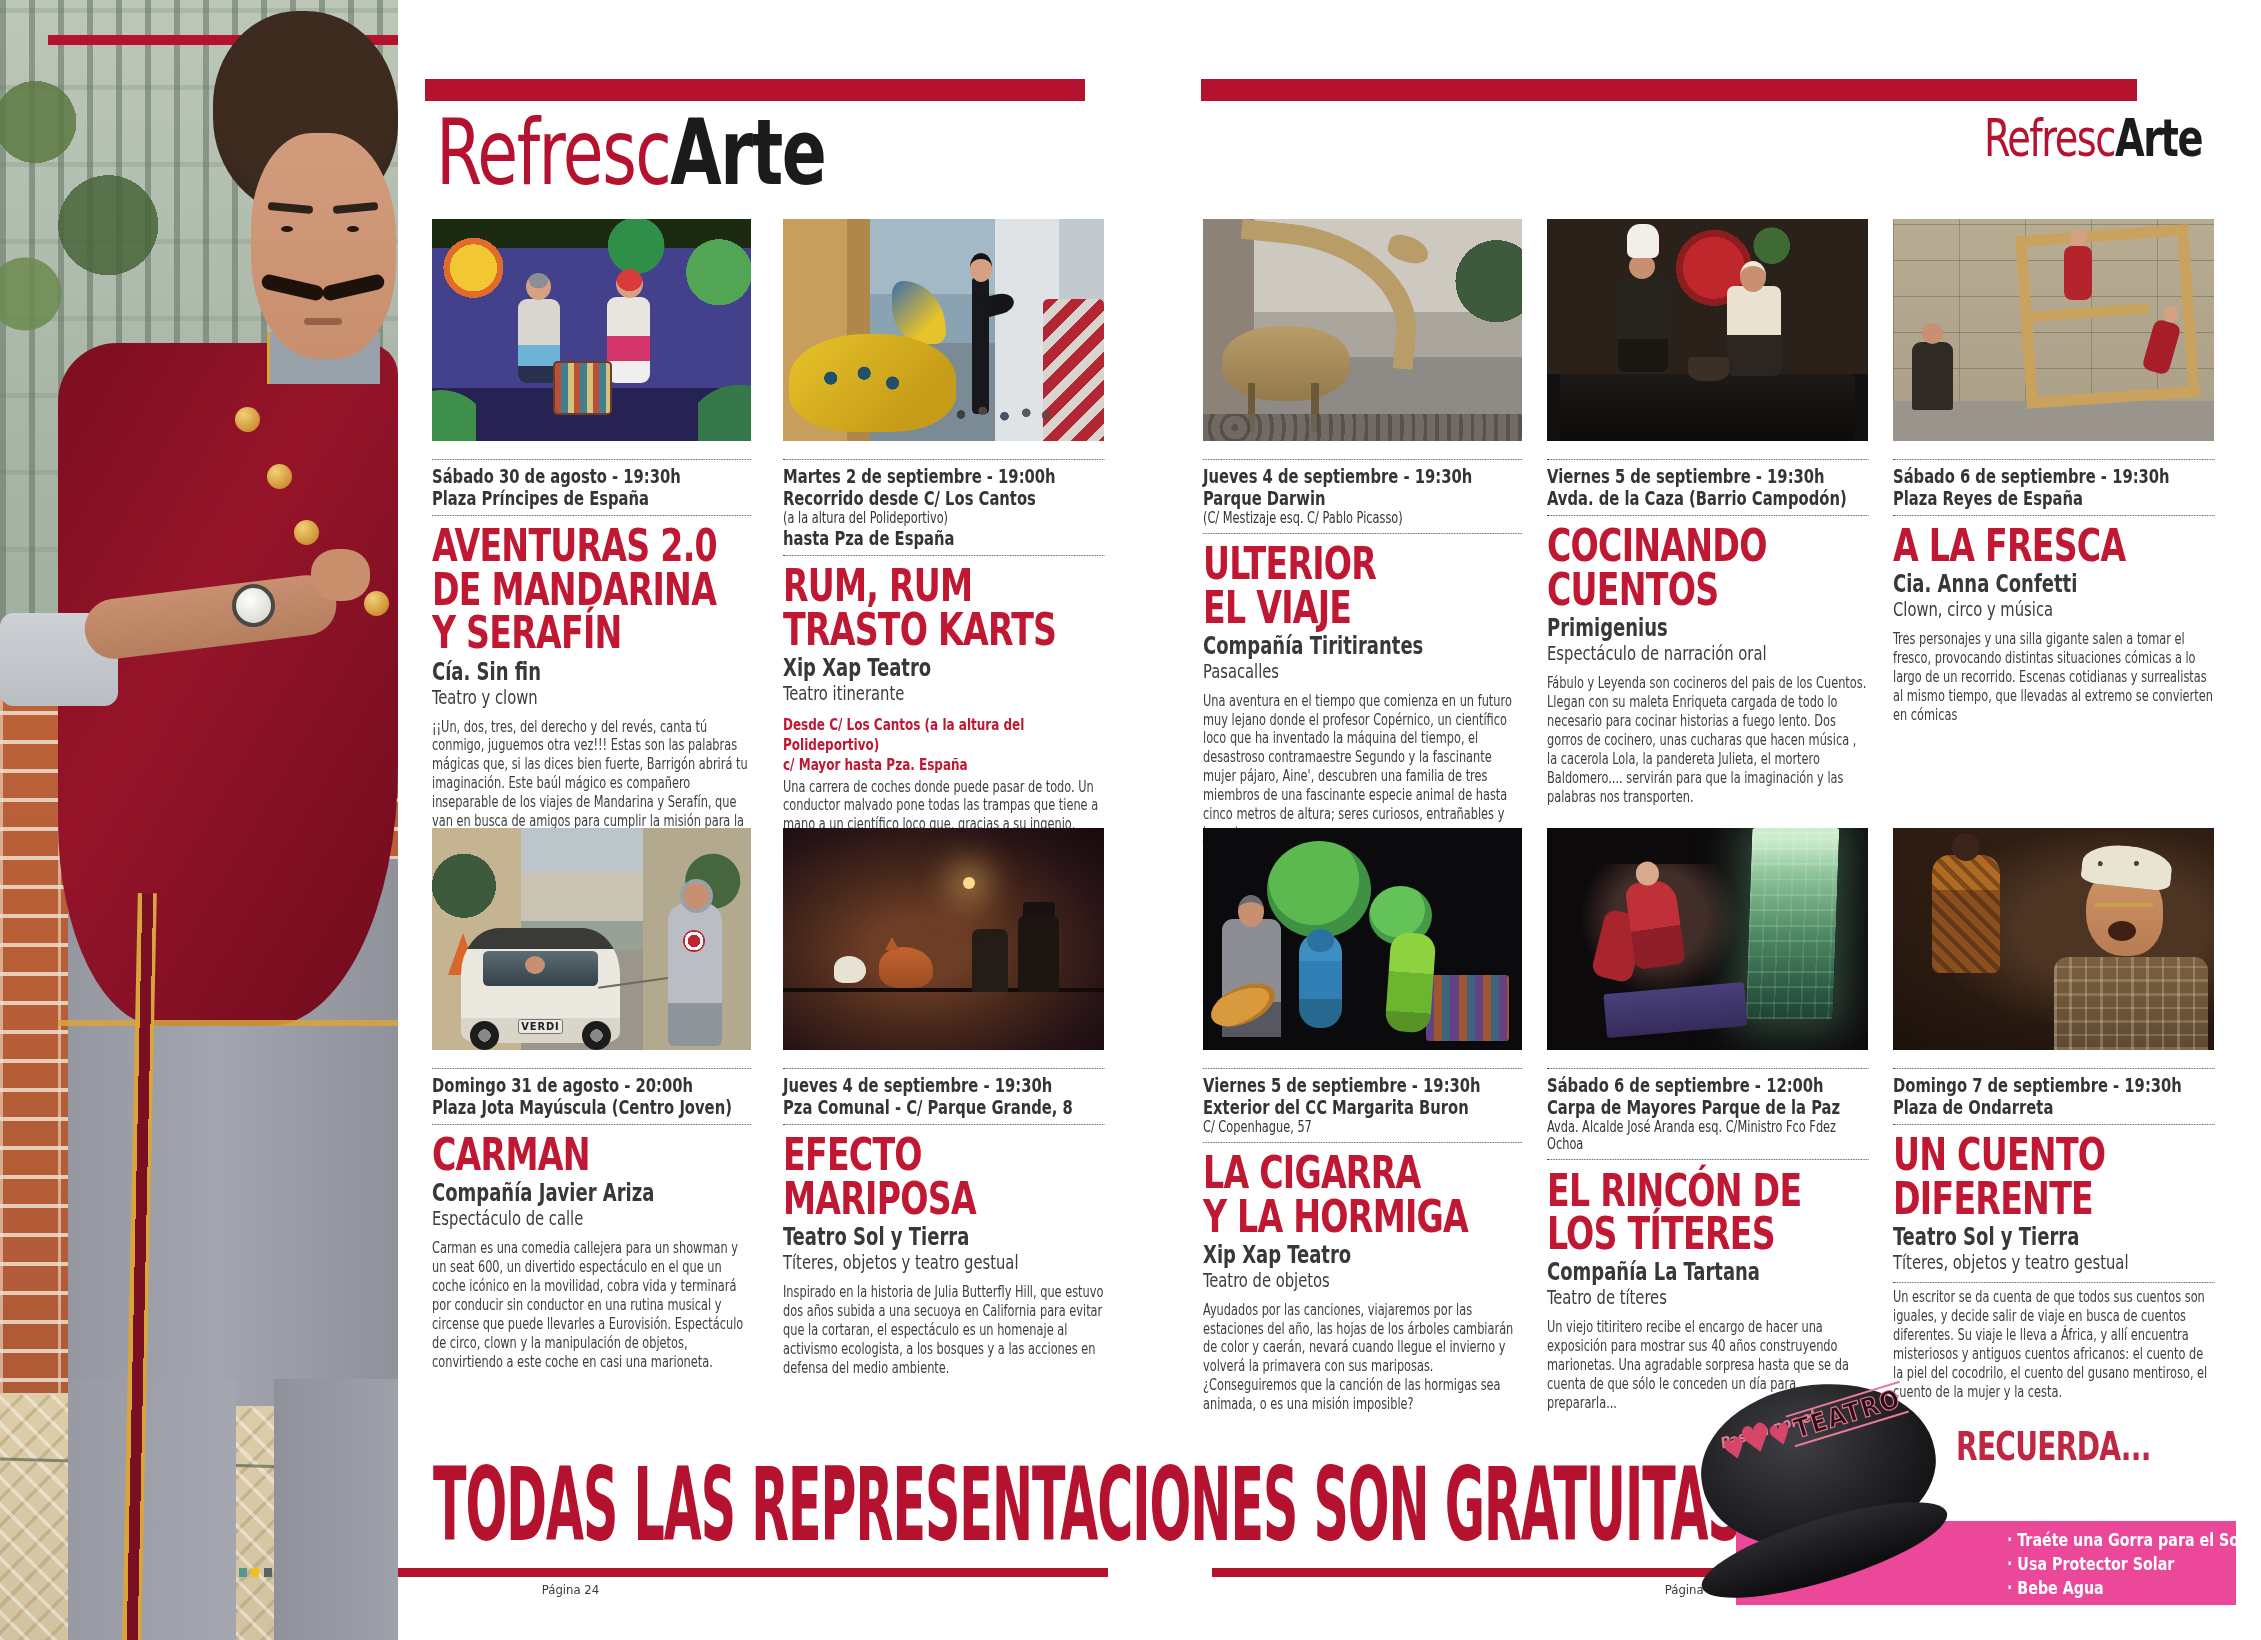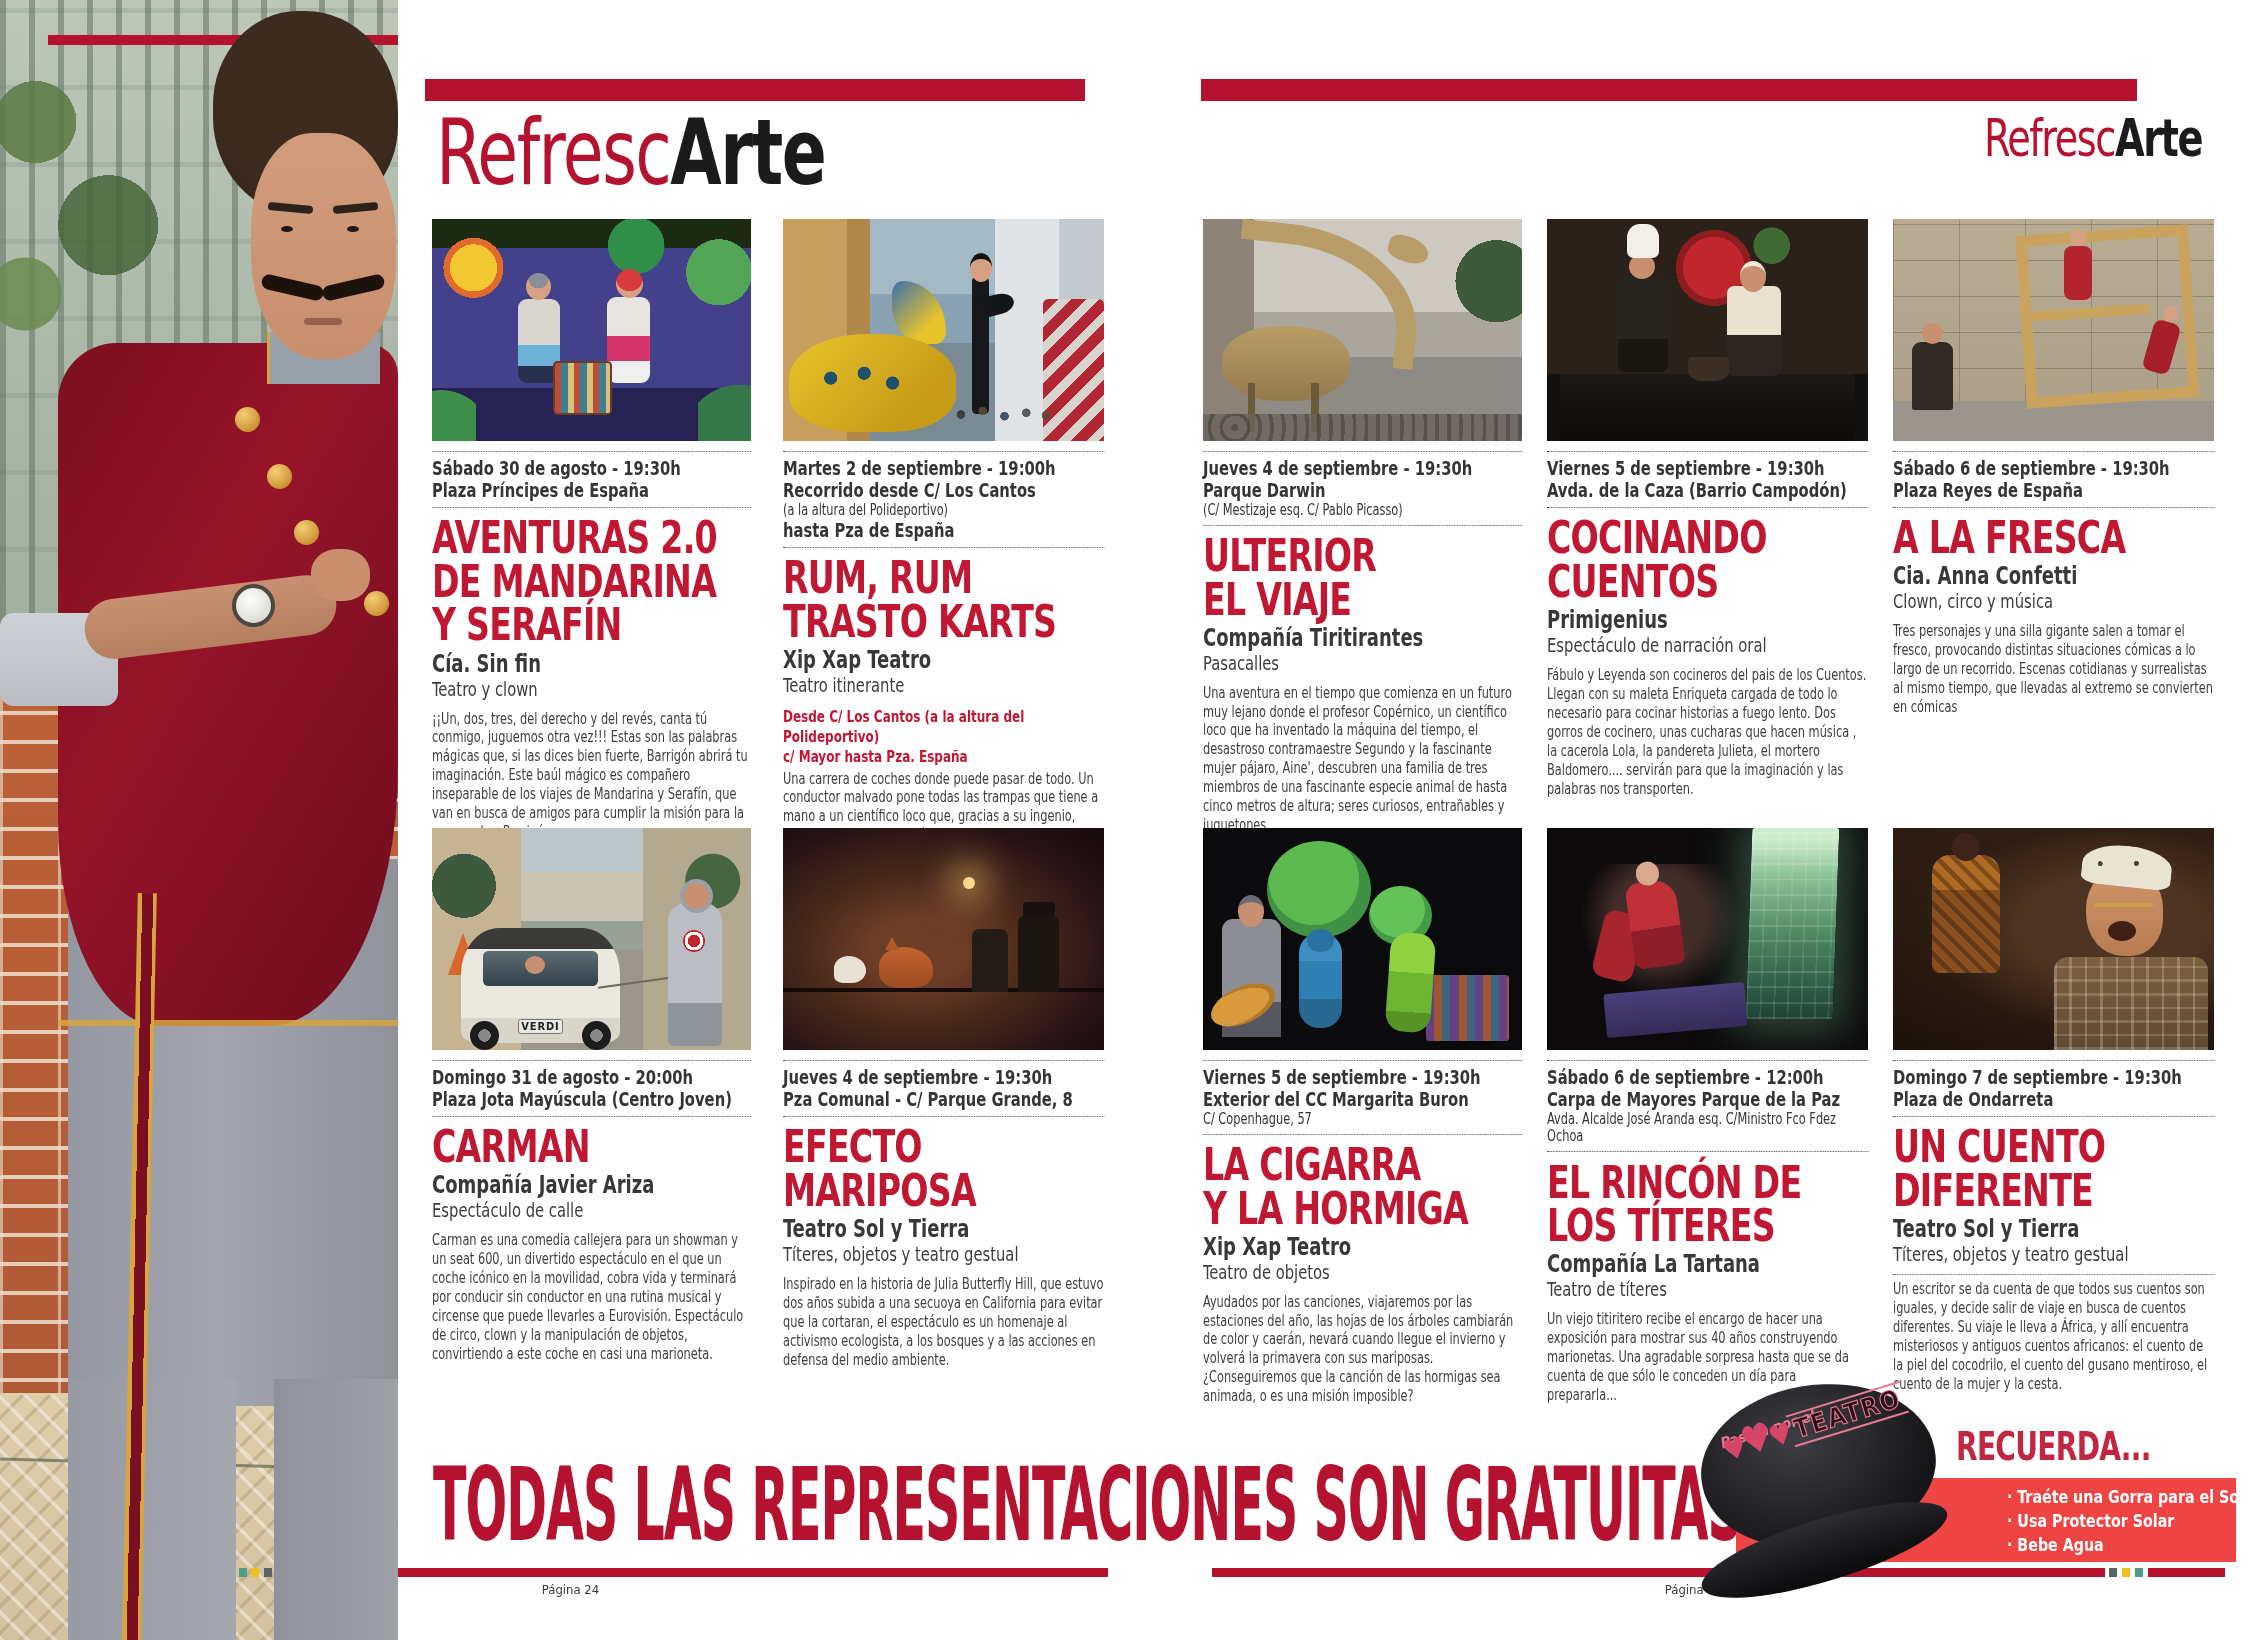--- a/index.html
+++ b/index.html
@@ -65,21 +65,21 @@
   .topbar.l { left:425px; width:660px; }
   .topbar.r { left:1201px; width:936px; }
   .logo { white-space:nowrap; letter-spacing:-1.8px; transform:scaleX(.82); }
   .logo .lr { color:#b5122f; font-weight:400; }
   .logo .lb { color:#1b1b1b; font-weight:800; }
   .logo-big { position:absolute; left:436px; top:108px; font-size:90px; line-height:1; transform-origin:left top; }
   .logo-small { position:absolute; left:1931px; top:112px; width:271px; font-size:52px; line-height:1; text-align:right; transform-origin:right top; }
 
   
   .card { position:absolute; }
-  .photo { position:relative; width:100%; height:222px; overflow:hidden; background:#222; margin-bottom:10px; }
+  .photo { position:relative; width:100%; height:222px; overflow:hidden; background:#222; margin-bottom:18px; }
   .photo div, .photo i { position:absolute; display:block; }
   .squeeze { transform:scaleX(.82); transform-origin:left top; width:122%; }
   .meta { border-top:1.8px dotted #4f4f4f; border-bottom:1.8px dotted #4f4f4f; padding:4.5px 0 5.4px; }
   .when, .where { font-weight:700; font-size:20px; line-height:1.13; color:#343434; }
   .wsmall { font-weight:400; font-size:15.4px; line-height:1.15; color:#343434; }
   .title { color:#c01733; font-weight:800; font-size:45px; line-height:.97; letter-spacing:-0.9px; white-space:pre-line; margin:8.1px 0 3.6px; }
   .company { font-weight:800; font-size:24.4px; color:#383838; margin-top:2.7px; line-height:1.1; }
   .genre { font-weight:400; font-size:20px; color:#3c3c3c; line-height:1.15; }
   .route { color:#c01733; font-weight:700; font-size:16.3px; line-height:1.22; margin-top:10px; white-space:pre-line; }
   .desc { font-size:15.4px; line-height:1.23; color:#3e3e3e; margin-top:9px; white-space:pre-line; }
@@ -234,21 +234,21 @@
   .p9 .pup::before { content:""; position:absolute; left:20px; top:-22px; width:28px; height:28px; background:#3c241a; border-radius:50%; }
 
   
   .banner { position:absolute; left:433px; top:1455px; font-size:101px; line-height:1; font-weight:700; color:#b5122f;
             letter-spacing:-1.8px; white-space:nowrap; transform:scale(.54,1); transform-origin:left top; }
   .rule { position:absolute; top:1568px; height:8.6px; background:#b5122f; }
   .dash { position:absolute; top:1568px; height:8.6px; width:8.1px; }
   .pagenum { position:absolute; top:1582px; width:109px; text-align:center; font-size:13px; color:#3a3a3a; }
 
   
-  .recbox { position:absolute; left:1736px; top:1478px; width:500px; height:84px; background:#ef4444; z-index:2; }
+  .recbox { position:absolute; left:1736px; top:1521px; width:500px; height:84px; background:#ec4899; z-index:2; }
   .recbox .items { position:absolute; left:271px; top:7.2px; color:#fff; font-weight:700; font-size:18px; line-height:1.32; white-space:nowrap; transform:scaleX(.88); transform-origin:left top; }
   .rectitle { position:absolute; left:1956px; top:1424px; font-size:39px; font-weight:800; color:#bf2743; letter-spacing:-0.9px; transform:scaleX(.8); transform-origin:left top; z-index:3; white-space:nowrap; }
 
   
   .cap { position:absolute; left:1686px; top:1383px; width:289px; height:213px; transform:rotate(-10deg); z-index:4; }
   .cap div { position:absolute; }
   .cap .dome { left:19px; top:0; width:235px; height:162px; background:radial-gradient(ellipse at 42% 32%, #3e3e44, #19191c 68%, #0e0e10 100%); border-radius:48% 52% 46% 50%; }
   .cap .brim { left:0; top:134px; width:256px; height:62px; background:linear-gradient(180deg,#2c2c31,#0b0b0d); border-radius:50%; transform:rotate(-7deg); }
   .cap .caplogo { left:43px; top:25px; width:140px; text-align:center; transform:rotate(-7deg); }
   .cap .arc { color:#e87a96; font-style:italic; font-weight:700; font-size:15px; }

